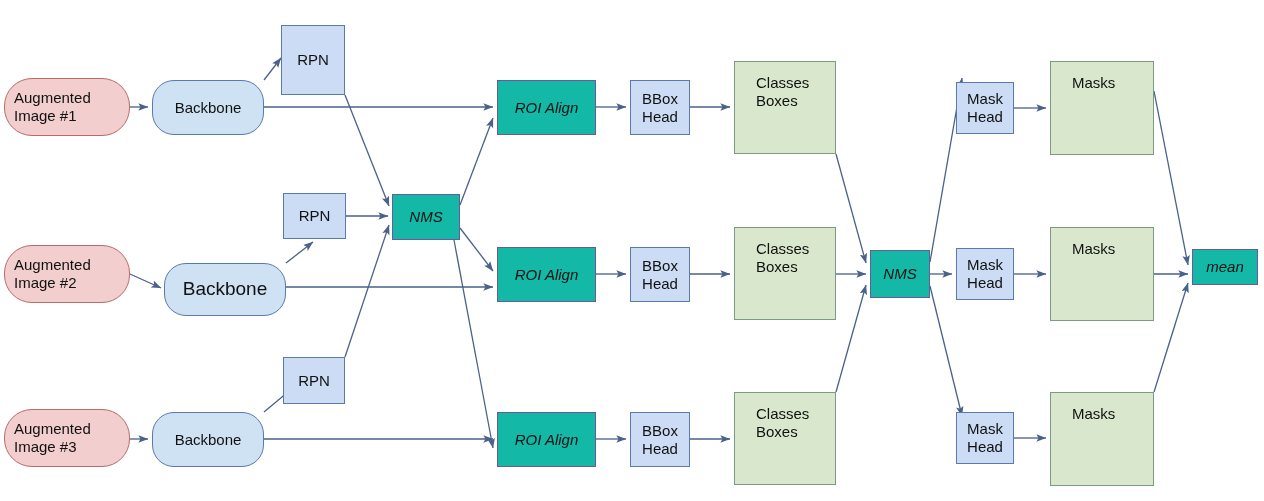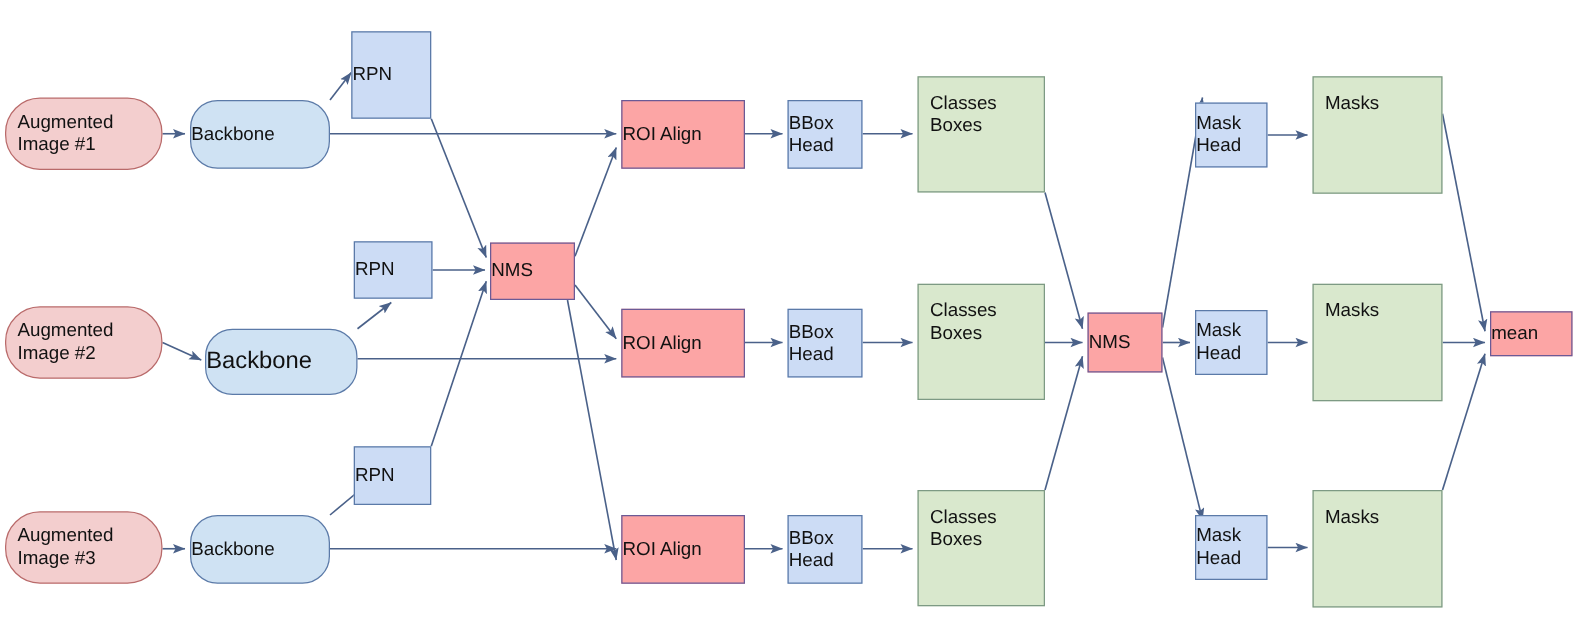--- a/index.html
+++ b/index.html
@@ -3,27 +3,27 @@
 <meta charset="utf-8">
 <title>Multi-scale TTA Mask R-CNN Pipeline Diagram</title>
 <style>
   html,body{margin:0;padding:0;background:#ffffff;}
   body{width:1264px;height:501px;overflow:hidden;
        font-family:"Liberation Sans","DejaVu Sans",sans-serif;}
   #canvas{position:relative;width:1264px;height:501px;background:#ffffff;}
   svg.edges{position:absolute;left:0;top:0;width:1264px;height:501px;overflow:visible;}
   .node{position:absolute;box-sizing:border-box;border:1px solid #5b7aa8;
         display:flex;color:#111111;line-height:1.18;white-space:pre-line;}
-  .node.c-center{align-items:center;text-align:center;}
+  .node.c-center{align-items:center;justify-content:center;text-align:center;}
   .node.c-left-mid{align-items:center;justify-content:flex-start;text-align:left;padding-left:9px;}
-  .node.c-left-top{align-items:flex-start;justify-content:flex-start;text-align:left;padding-left:9px;padding-top:12px;}
+  .node.c-left-top{align-items:flex-start;justify-content:flex-start;text-align:left;padding-left:21px;padding-top:12px;}
   .t-pink{background:#f3cece;border-color:#b96a6a;border-radius:28px;}
   .t-blue{background:#cfe2f3;border-color:#5b7aa8;border-radius:22px;}
   .t-blue2{background:#ccdcf5;border-color:#5b7aa8;}
-  .t-purple{background:#fca5a5;border-color:#6b5a96;}
+  .t-purple{background:#14b8a6;border-color:#6b5a96;font-style:italic;}
   .t-green{background:#d9e8cd;border-color:#7d9a84;}
 </style>
 </head>
 <body>
 
 <div id="canvas">
   <svg class="edges" viewBox="0 0 1264 501" xmlns="http://www.w3.org/2000/svg">
     <defs>
       <marker id="arrow" markerWidth="9" markerHeight="9" refX="7.4" refY="3" orient="auto" markerUnits="strokeWidth">
         <path d="M0,0.1 L7.6,3 L0,5.9 L1.6,3 z" fill="#4a6189"></path>

